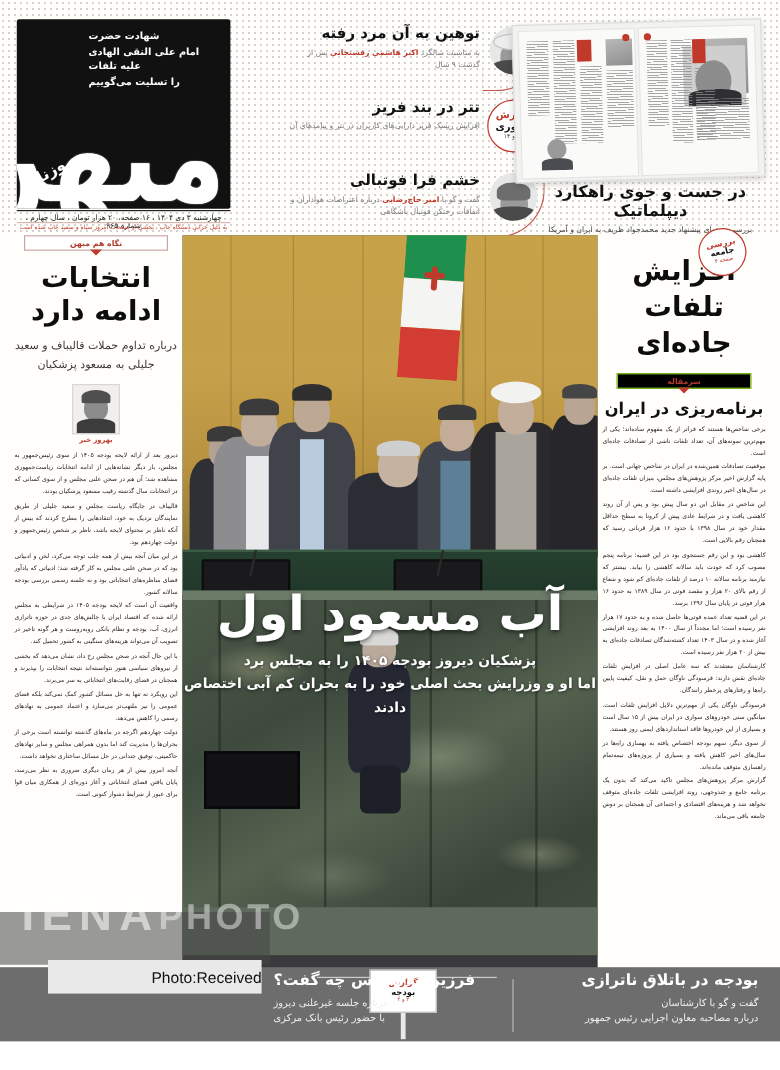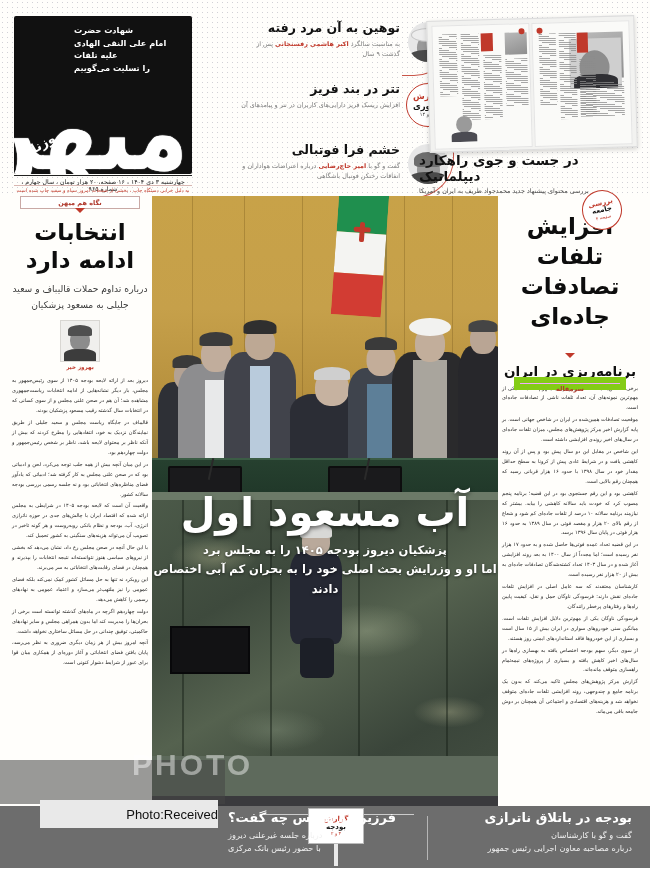--- a/index.html
+++ b/index.html
@@ -78,21 +78,21 @@
   .sp-ph  { position:absolute; background:linear-gradient(160deg,#b9b9b9,#8e8e8e); }
   .sp-dot { position:absolute; width:6px; height:6px; border-radius:50%; background:#c0392b; }
   .sp-faceA { position:absolute; right:8px; top:16px; width:52px; height:50px; overflow:hidden;
               background:#cfcfcf; }
   .sp-faceA .h { position:absolute; left:10px; top:12px; width:30px; height:34px; background:#8d8d8d; border-radius:50%;}
   .sp-faceA .b { position:absolute; left:4px; bottom:0; width:44px; height:14px; background:#2f2f33; border-radius:40% 40% 0 0;}
   .sp-faceB { position:absolute; left:16px; bottom:6px; width:26px; height:30px; overflow:hidden; }
   .sp-faceB .h { position:absolute; left:5px; top:4px; width:16px; height:17px; background:#9a9a9a; border-radius:50%;}
   .sp-faceB .b { position:absolute; left:0; bottom:0; width:26px; height:10px; background:#4b4b52; border-radius:40% 40% 0 0;}
 
-  .spread-cap { position:absolute; right:19px; top:152px; width:212px; text-align:left; }
+  .spread-cap { position:absolute; right:2px; top:152px; width:212px; text-align:center; }
   .spread-cap .sc-t { font-size:13.5px; font-weight:bold; color:#111; }
   .spread-cap .sc-s { font-size:6.4px; color:#444; margin-top:3px; line-height:1.5; }
 
   
   .body-wrap { position:absolute; left:0; top:196px; width:650px; height:696px; }
 
   
   .col-left { position:absolute; left:12px; top:0; width:136px; height:664px; }
   .eye-left { position:relative; height:16px; margin-bottom:6px; }
   .eye-left .band { position:absolute; left:8px; right:8px; top:0; height:13px;
@@ -123,21 +123,21 @@
               letter-spacing:1px; }
   .sub-right{ text-align:center; font-size:8.4px; line-height:1.7; color:#3a3a3a; margin-top:6px; }
   .badge-rt { position:absolute; right:16px; top:-6px; width:40px; height:40px; border-radius:50%;
               background:#fff; border:1.6px solid #c0392b; display:flex; flex-direction:column;
               align-items:center; justify-content:center; line-height:1.1; transform:rotate(-12deg); }
   .badge-rt .b1 { font-size:7px; font-weight:bold; color:#c0392b; }
   .badge-rt .b2 { font-size:7px; font-weight:bold; color:#111; }
   .badge-rt .b3 { font-size:4.6px; color:#c0392b; }
   .eye-right { position:relative; height:18px; margin:9px 0 4px; }
   .eye-right .band { position:absolute; left:12px; right:12px; top:0; height:13px;
-                     background:#f0abfc; border:6px solid #84cc16;margin-top:36px; }
+                     background:#000000; border:1px solid #84cc16; }
   .eye-right .band span { display:block; text-align:center; font-size:6.5px; font-weight:bold;
                           color:#b03a2e; line-height:12px; }
   .eye-right .tri { position:absolute; left:50%; margin-left:-5px; top:12px; width:0;height:0;
                     border-left:5px solid transparent; border-right:5px solid transparent;
                     border-top:5px solid #c0392b; }
   .hl-right2 { text-align:center; font-size:13.5px; font-weight:bold; color:#111; margin-bottom:5px; }
 
   
   .photo { position:absolute; left:152px; top:0; width:346px; height:664px; overflow:hidden;
            background:#6d6a62; }
@@ -474,21 +474,20 @@
 
     <div class="col-right">
       <div class="badge-rt">
         <div class="b1">بررسی</div>
         <div class="b2">جامعه</div>
         <div class="b3">صفحه ۴</div>
       </div>
       <div class="hl-right" style="padding-top:16px">
         <div>افزایش</div>
         <div>تلفات</div>
-        <div>تصادفات</div>
         <div>جاده‌ای</div>
       </div>
 
       <div class="eye-right">
         <div class="band">
             <span>سرمقاله</span>
           </div>
         <div class="tri"></div>
       </div>
 
@@ -510,20 +509,21 @@
 
   <div class="mainhead">
     <div class="mh">آب مسعود اول</div>
     <div class="ms">
       <div>پزشکیان دیروز بودجه ۱۴۰۵ را به مجلس برد</div>
       <div>اما او و وزرایش بحث اصلی خود را به بحران کم آبی اختصاص دادند</div>
     </div>
   </div>
 
   <div class="capbar"></div>
+  <div class="wm">IENA</div>
   <div class="wm2">PHOTO</div>
   <div class="capbox">
     <span>Photo:Received</span>
   </div>
 
   <div class="bottom">
     <div class="toprule"></div>
     <div class="divider-v" style="right:222px"></div>
 
     <div class="bt-item bt-r">

